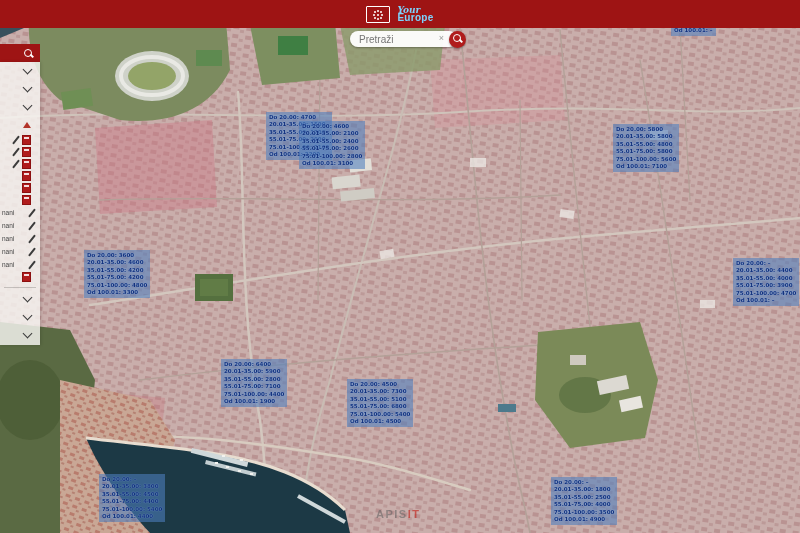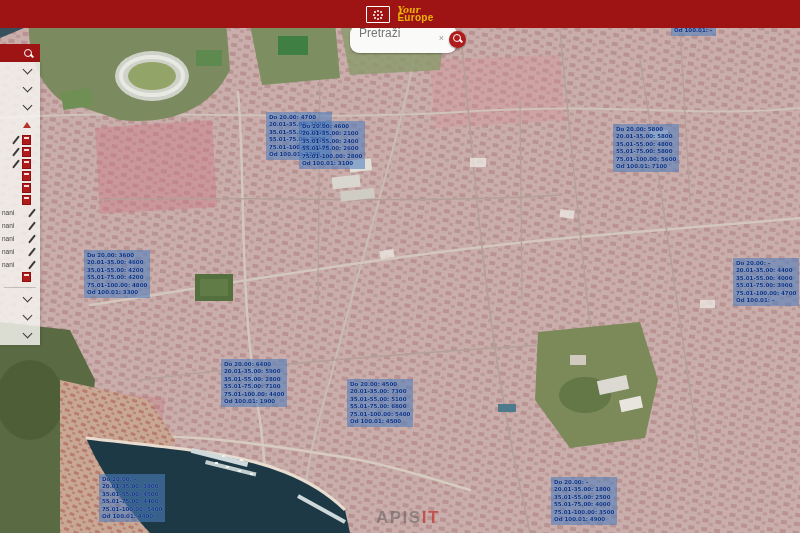--- a/index.html
+++ b/index.html
@@ -14,28 +14,28 @@
   .map-label{position:absolute;background:rgba(77,125,190,0.58);padding:2px 3px;
     font-family:"DejaVu Sans",sans-serif;font-size:5.5px;line-height:7.4px;font-weight:bold;
     color:#12307d;white-space:nowrap;text-shadow:0 0 1px rgba(160,200,245,0.85);}
 
   
   .header{position:absolute;left:0;top:0;width:800px;height:28px;background:#9e1414;z-index:30;
     display:flex;align-items:center;justify-content:center;gap:7px;}
   .eu-flag{width:22px;height:15px;border:1px solid #fff;border-radius:1px;position:relative;}
   .eu-flag .stars{position:absolute;left:10px;top:7px;width:2px;height:2px;background:#fff;border-radius:50%;
     box-shadow:0 -4px 0 #fff,0 4px 0 #fff,-4px 0 0 #fff,4px 0 0 #fff,-3px -3px 0 #fff,3px -3px 0 #fff,-3px 3px 0 #fff,3px 3px 0 #fff;}
-  .logo-text{color:#eab308;line-height:8px;}
+  .logo-text{color:#7dd3fc;line-height:8px;}
   .logo-text .l1{font-size:9px;font-weight:bold;font-style:italic;font-family:"DejaVu Serif",serif;}
   .logo-text .l2{font-size:10px;font-weight:bold;letter-spacing:0.3px;}
 
   
   .search-bar{position:absolute;left:350px;top:30px;height:18px;z-index:20;display:flex;align-items:center;}
   .search-input{width:84px;height:16px;border:none;border-radius:9px;background:rgba(255,255,255,0.95);
-    font-size:12px;padding:0 14px 12px 9px;color:#555;outline:none;box-shadow:0 1px 2px rgba(0,0,0,0.3);}
+    font-size:10px;padding:0 14px 0 9px;color:#555;outline:none;box-shadow:0 1px 2px rgba(0,0,0,0.3);}
   .search-clear{position:absolute;right:22px;top:3px;font-size:9px;color:#9a9a9a;line-height:11px;cursor:pointer;}
   .search-btn{width:17px;height:17px;border-radius:50%;background:#b01c1c;border:none;margin-left:-8px;
     position:relative;box-shadow:0 1px 2px rgba(0,0,0,0.35);cursor:pointer;}
   .mag{position:absolute;left:4px;top:3px;width:6px;height:6px;border:1.5px solid #fff;border-radius:50%;}
   .mag::after{content:'';position:absolute;left:5px;top:5px;width:4px;height:1.5px;background:#fff;transform:rotate(45deg);}
 
   
   .sb-search{position:absolute;left:0;top:44px;width:40px;height:18px;background:#9e1414;z-index:25;}
   .sb-search .mag2{position:absolute;right:8px;top:5px;width:6px;height:6px;border:1.5px solid #fff;border-radius:50%;}
   .sb-search .mag2::after{content:'';position:absolute;left:5px;top:5px;width:4px;height:1.5px;background:#fff;transform:rotate(45deg);}
@@ -47,21 +47,21 @@
   .caret-up{width:0;height:0;border-left:4px solid transparent;border-right:4px solid transparent;border-bottom:6px solid #b3342a;}
   .pencil{width:2px;height:10px;background:#3c3c3c;border-radius:1px;transform:rotate(38deg);}
   .swatch{width:9px;height:10px;background:#b01c1c;border:1px solid #8c1010;box-sizing:border-box;position:relative;}
   .swatch::after{content:'';position:absolute;left:1px;top:1px;width:5px;height:2px;background:rgba(255,255,255,0.85);}
   .iconpair{display:flex;gap:5px;align-items:center;}
   .layer-row{height:13px;display:flex;align-items:center;justify-content:space-between;padding:0 7px 0 2px;box-sizing:border-box;}
   .layer-name{font-size:6.5px;color:#444;overflow:hidden;white-space:nowrap;}
   .divider{border-top:1px solid rgba(0,0,0,0.18);margin:4px 4px 2px 4px;}
 
   
-  .watermark{position:absolute;left:376px;top:508px;z-index:6;font-weight:bold;font-size:17px;
+  .watermark{position:absolute;left:376px;top:508px;z-index:6;font-weight:bold;font-size:11px;
     letter-spacing:1.5px;font-family:"Liberation Sans",sans-serif;}
   .watermark .grey{color:rgba(95,95,95,0.55);}
   .watermark .red{color:rgba(195,45,38,0.7);}
 </style>
 </head>
 <body>
 
 <div id="app">
 
   <svg id="map" viewBox="0 0 800 533" xmlns="http://www.w3.org/2000/svg">

